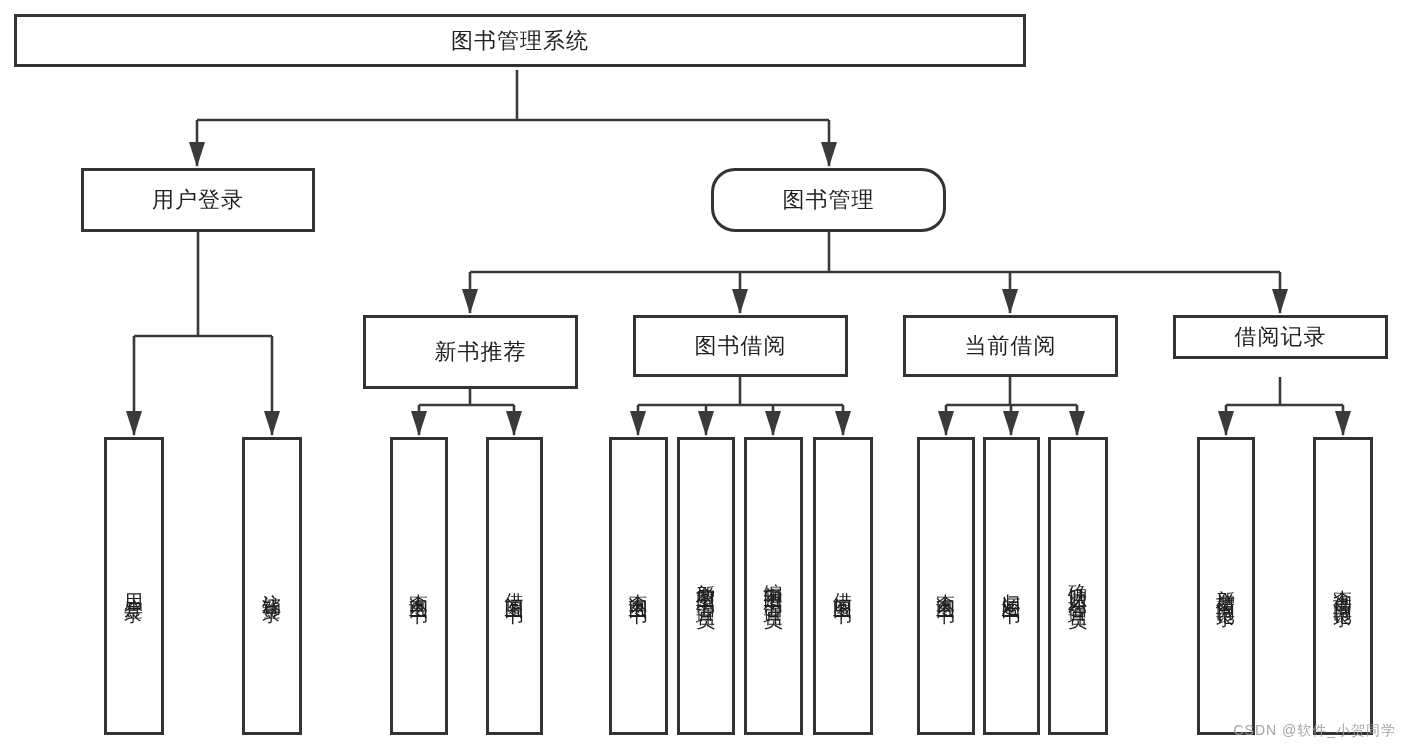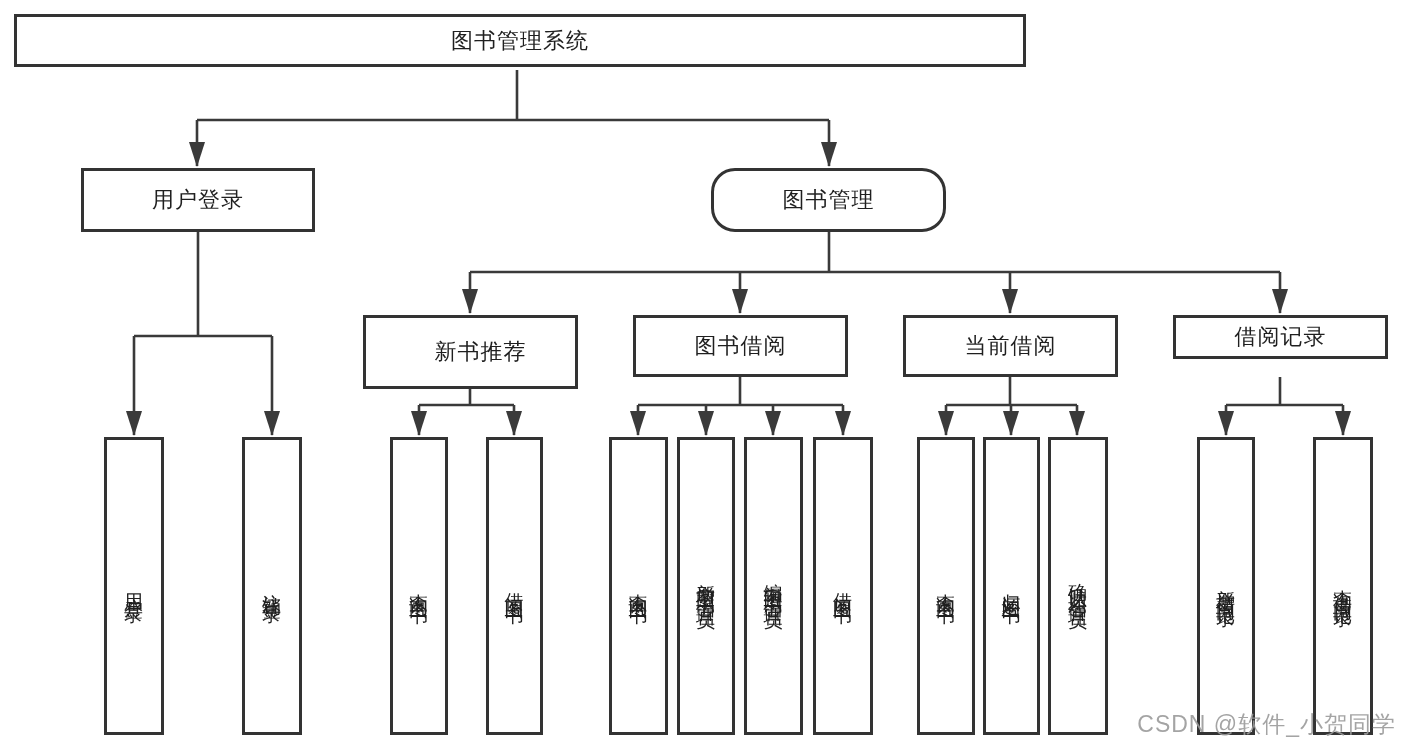--- a/index.html
+++ b/index.html
@@ -53,21 +53,21 @@
   .node.v .vtext {
     writing-mode: vertical-rl;
     text-orientation: mixed;
     letter-spacing: 4px;
     line-height: 1;
   }
   .watermark {
     position: absolute;
     right: 9px;
     bottom: 7px;
-    font-size: 23px;
+    font-size: 14px;
     color: var(--watermark);
     letter-spacing: 1px;
     white-space: nowrap;
     opacity: 0.9;
   }
 </style>
 </head>
 <body style="--background: #ffffff; --line: #3a3a3a; --border: #333333; --text: #1f1f1f; --box_fill: #ffffff; --watermark: #9b9b9b;">
 
 <div class="stage">

